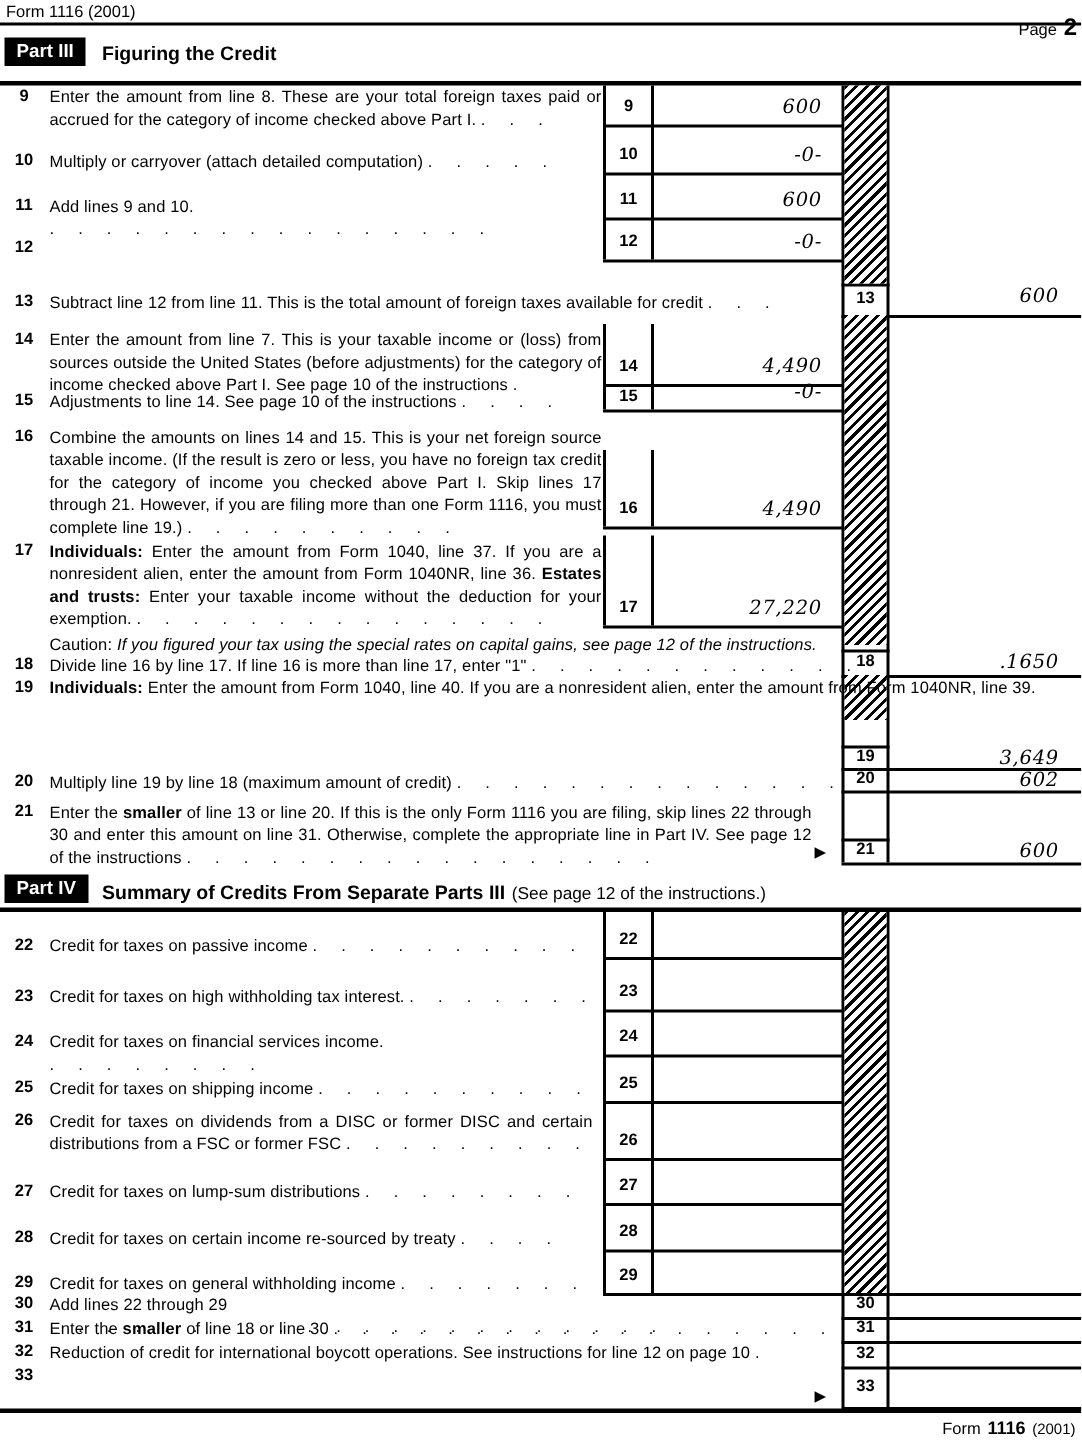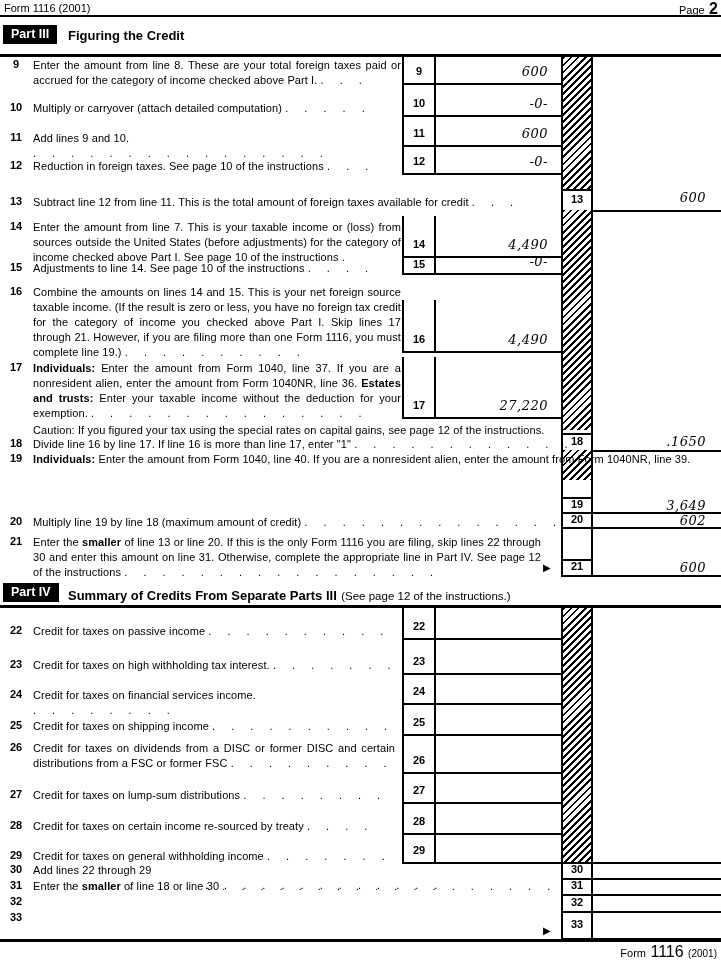--- a/index.html
+++ b/index.html
@@ -2,46 +2,46 @@
 <html><head>
 <meta charset="utf-8">
 <style>
   html,body{margin:0;padding:0;background:#fff;}
   .page{position:relative;width:721px;height:963px;background:#fff;color:#000;
         font-family:"Liberation Sans",sans-serif;overflow:hidden;}
   .abs{position:absolute;}
   .txt{font-size:11px;line-height:15px;letter-spacing:0.1px;}
   .just{text-align:justify;}
   .b{font-weight:bold;}
-  .i{margin-top:12px;}
+  .i{font-style:italic;margin-top:12px;}
   .leader{letter-spacing:2px;word-spacing:9px;white-space:nowrap;}
   .mnum{font-size:11px;font-weight:bold;width:26px;text-align:center;}
   .bnum{font-size:11px;font-weight:bold;text-align:center;}
   .amt{font-family:"DejaVu Serif",serif;font-style:italic;font-size:13px;
        text-align:right;letter-spacing:0.5px;height:16px;}
   .hl{background:#000;}
   .vl{background:#000;width:2px;}
   .hatch{background:repeating-linear-gradient(135deg,#000 0 2px,#fff 2px 5px);}
   .badge{background:#000;color:#fff;font-weight:bold;font-size:12.5px;
          padding:2px 8px 3px 8px;line-height:14px;}
   .sect-title{font-weight:bold;font-size:13px;}
   .sect-note{font-weight:normal;font-size:11.5px;}
   .hdr{font-size:11px;}
   .pagenum{font-weight:bold;font-size:16px;}
-  .ftr-big{font-weight:normal;font-size:16px;}
+  .ftr-big{font-weight:bold;font-size:12px;}
   .ftr-small{font-size:10px;}
   .arrow{font-size:10px;}
 </style>
 </head>
 <body>
 
 <div class="page" id="canvas">
 
   <div class="abs hdr" style="left:4px;top:2px;">Form 1116 (2001)</div>
-  <div class="abs" style="right:3px;top:0px;text-align:center;">
+  <div class="abs" style="right:3px;top:10px;text-align:center;">
     <span class="hdr">Page</span>
     <span class="pagenum">2</span>
   </div>
 
   <div class="abs badge" style="left:3px;top:25px;">Part III</div>
   <div class="abs sect-title" style="left:68px;top:28px;">Figuring the Credit</div>
 
   <div class="abs badge" style="left:3px;top:583px;">Part IV</div>
   <div class="abs" style="left:68px;top:586px;">
     <span class="sect-title">Summary of Credits From Separate Parts III</span>
@@ -111,21 +111,20 @@
     <div class="abs amt" style="left: 436px; top: 64px; width: 112px;">600</div>
     <div class="abs mnum" style="left: 3px; top: 101px;">10</div>
     <div class="abs txt" style="left: 33px; top: 101px; width: 368px;"><span class="">Multiply or carryover (attach detailed computation)</span> <span class="leader">. . . . .</span></div>
     <div class="abs bnum" style="left: 404px; top: 97px; width: 30px;">10</div>
     <div class="abs amt" style="left: 436px; top: 96px; width: 112px;">-0-</div>
     <div class="abs mnum" style="left: 3px; top: 131px;">11</div>
     <div class="abs txt" style="left: 33px; top: 131px; width: 368px;"><span class="">Add lines 9 and 10.</span> <span class="leader">. . . . . . . . . . . . . . . .</span></div>
     <div class="abs bnum" style="left: 404px; top: 127px; width: 30px;">11</div>
     <div class="abs amt" style="left: 436px; top: 126px; width: 112px;">600</div>
     <div class="abs mnum" style="left: 3px; top: 159px;">12</div>
-    <div class="abs txt" style="left: 33px; top: 159px; width: 368px;"><span class="">Reduction in foreign taxes. See page 10 of the instructions</span> <span class="leader">. . .</span></div>
     <div class="abs bnum" style="left: 404px; top: 155px; width: 30px;">12</div>
     <div class="abs amt" style="left: 436px; top: 154px; width: 112px;">-0-</div>
     <div class="abs mnum" style="left: 3px; top: 195px;">13</div>
     <div class="abs txt" style="left: 33px; top: 195px; width: 540px;"><span class="">Subtract line 12 from line 11. This is the total amount of foreign taxes available for credit</span> <span class="leader">. . .</span></div>
     <div class="abs bnum" style="left: 564px; top: 193px; width: 26px;">13</div>
     <div class="abs amt" style="left: 594px; top: 190px; width: 112px;">600</div>
     <div class="abs mnum" style="left: 3px; top: 220px;">14</div>
     <div class="abs txt just" style="left: 33px; top: 220px; width: 368px;"><span class="">Enter the amount from line 7. This is your taxable income or (loss) from sources outside the United States (before adjustments) for the category of income checked above Part I. See page 10 of the instructions</span> <span class="leader">.</span></div>
     <div class="abs bnum" style="left: 404px; top: 238px; width: 30px;">14</div>
     <div class="abs amt" style="left: 436px; top: 237px; width: 112px;">4,490</div>
@@ -193,19 +192,20 @@
     <div class="abs amt" style="left: 436px; top: 843px; width: 112px;"></div>
     <div class="abs mnum" style="left: 3px; top: 863px;">30</div>
     <div class="abs txt" style="left: 33px; top: 863px; width: 522px;"><span class="">Add lines 22 through 29</span> <span class="leader">. . . . . . . . . . . . . . . . . . . . . .</span></div>
     <div class="abs bnum" style="left: 564px; top: 863px; width: 26px;">30</div>
     <div class="abs amt" style="left: 594px; top: 863px; width: 112px;"></div>
     <div class="abs mnum" style="left: 3px; top: 879px;">31</div>
     <div class="abs txt" style="left: 33px; top: 879px; width: 522px;"><span class="">Enter the </span><span class="b">smaller</span><span class=""> of line 18 or line 30</span> <span class="leader">. . . . . . . . . . . . . . . . . .</span></div>
     <div class="abs bnum" style="left: 564px; top: 879px; width: 26px;">31</div>
     <div class="abs amt" style="left: 594px; top: 879px; width: 112px;"></div>
     <div class="abs mnum" style="left: 3px; top: 895px;">32</div>
+    <div class="abs txt" style="left: 33px; top: 895px; width: 545px;"><span class="">Reduction of credit for international boycott operations. See instructions for line 12 on page 10</span> <span class="leader">.</span></div>
     <div class="abs bnum" style="left: 564px; top: 896px; width: 26px;">32</div>
     <div class="abs amt" style="left: 594px; top: 895px; width: 112px;"></div>
     <div class="abs mnum" style="left: 3px; top: 911px;">33</div>
     <div class="abs arrow" style="left: 543px; top: 925px;">▶</div>
     <div class="abs bnum" style="left: 564px; top: 918px; width: 26px;">33</div>
     <div class="abs amt" style="left: 594px; top: 912px; width: 112px;"></div>
   </div>
 
 </body></html>

